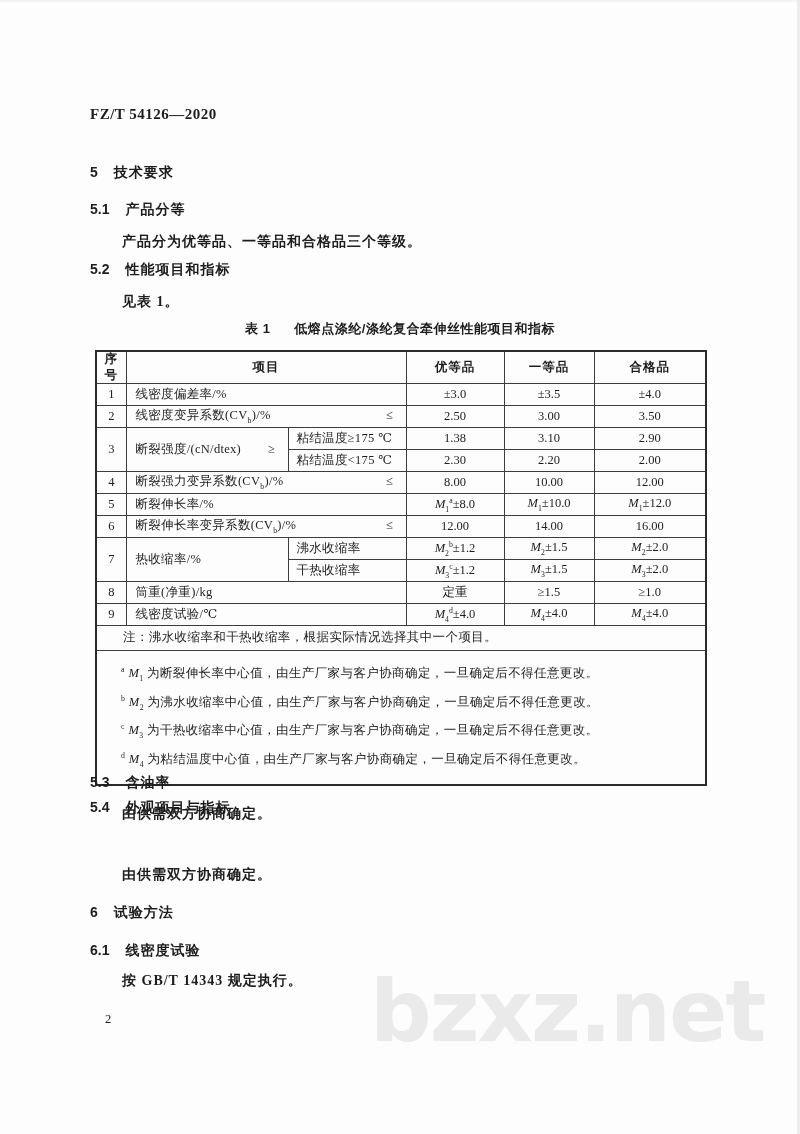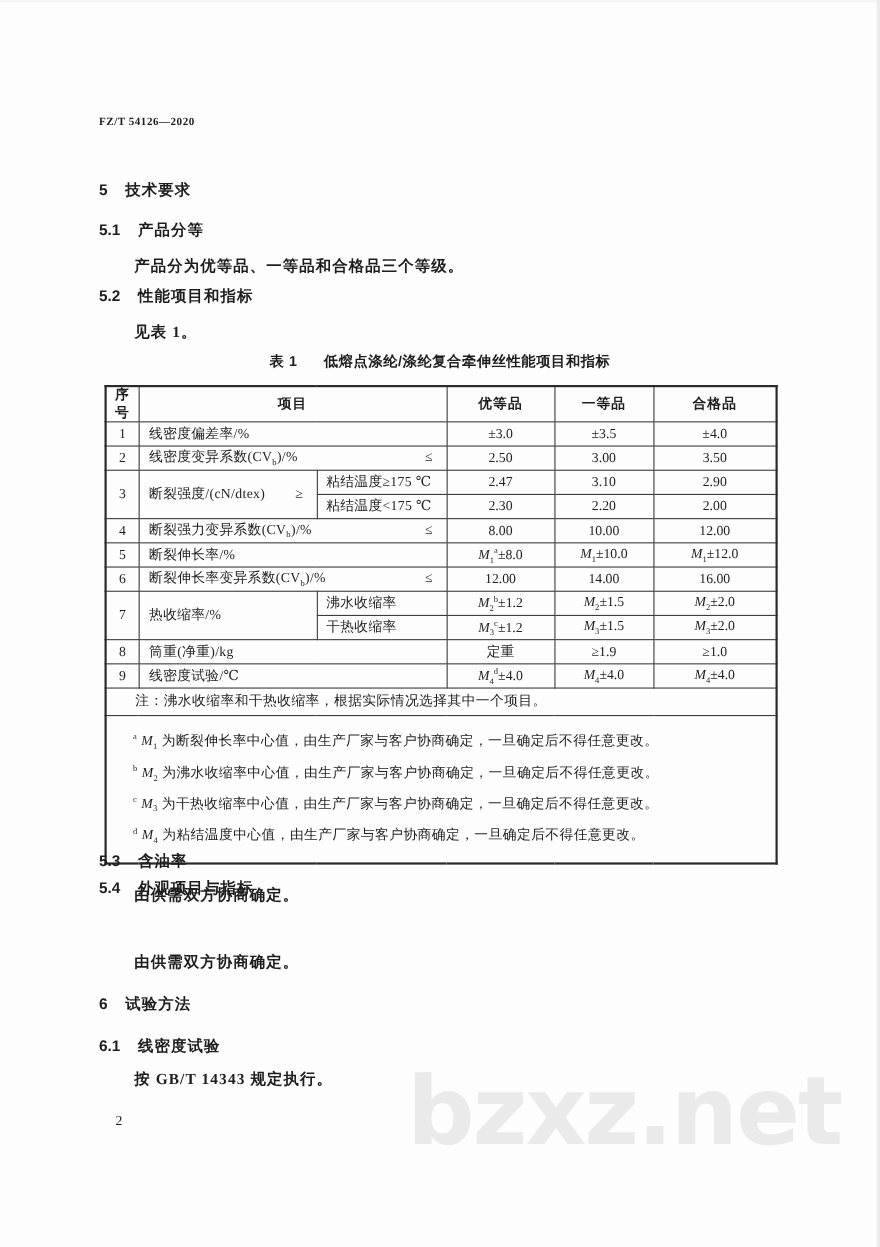--- a/index.html
+++ b/index.html
@@ -9,21 +9,21 @@
     background:#fdfdfd; overflow:hidden;
     font-family:"Liberation Serif","DejaVu Serif",serif;
     color:#1d1d1d;
   }
   .edge-right { position:absolute; right:0; top:0; width:3px; height:100%; background:#ececec; }
   .edge-top { position:absolute; left:0; top:0; width:100%; height:2px; background:#f4f4f4; }
 
   .abs { position:absolute; left:90px; }
   .indent { left:122px; }
 
-  .doc-code { font-size:10px; font-weight:bold; letter-spacing:0.5px; }
+  .doc-code { font-size:15px; font-weight:bold; letter-spacing:0.5px; }
 
   .h1, .h2 {
     font-family:"Liberation Sans","DejaVu Sans",sans-serif;
     font-weight:bold; font-size:14px; letter-spacing:1px;
   }
   .hnum { margin-right:16px; letter-spacing:0; }
   .para { font-size:14px; letter-spacing:1px;font-weight:bold; }
 
   .table-caption {
     width:610px; text-align:center;
@@ -134,21 +134,21 @@
           <td class="item" colspan="2"><span class="op">≤</span><span>线密度变异系数(CV<sub>b</sub>)/%</span></td>
           <td>2.50</td>
           <td>3.00</td>
           <td>3.50</td>
         </tr>
 
         <tr>
           <td rowspan="2">3</td>
           <td class="item" rowspan="2"><span class="op">≥</span><span>断裂强度/(cN/dtex)</span></td>
           <td class="subitem">粘结温度≥175 ℃</td>
-          <td>2.47</td>
+          <td>1.38</td>
           <td>3.10</td>
           <td>2.90</td>
         </tr>
         <tr>
           <td class="subitem">粘结温度&lt;175 ℃</td>
           <td>2.30</td>
           <td>2.20</td>
           <td>2.00</td>
         </tr>
 
@@ -188,21 +188,21 @@
           <td class="subitem">干热收缩率</td>
           <td><i>M</i><sub>3</sub><sup>c</sup>±1.2</td>
           <td><i>M</i><sub>3</sub>±1.5</td>
           <td><i>M</i><sub>3</sub>±2.0</td>
         </tr>
 
         <tr>
           <td>8</td>
           <td class="item" colspan="2">筒重(净重)/kg</td>
           <td>定重</td>
-          <td>≥1.9</td>
+          <td>≥1.5</td>
           <td>≥1.0</td>
         </tr>
 
         <tr>
           <td>9</td>
           <td class="item" colspan="2">线密度试验/℃</td>
           <td><i>M</i><sub>4</sub><sup>d</sup>±4.0</td>
           <td><i>M</i><sub>4</sub>±4.0</td>
           <td><i>M</i><sub>4</sub>±4.0</td>
         </tr>

